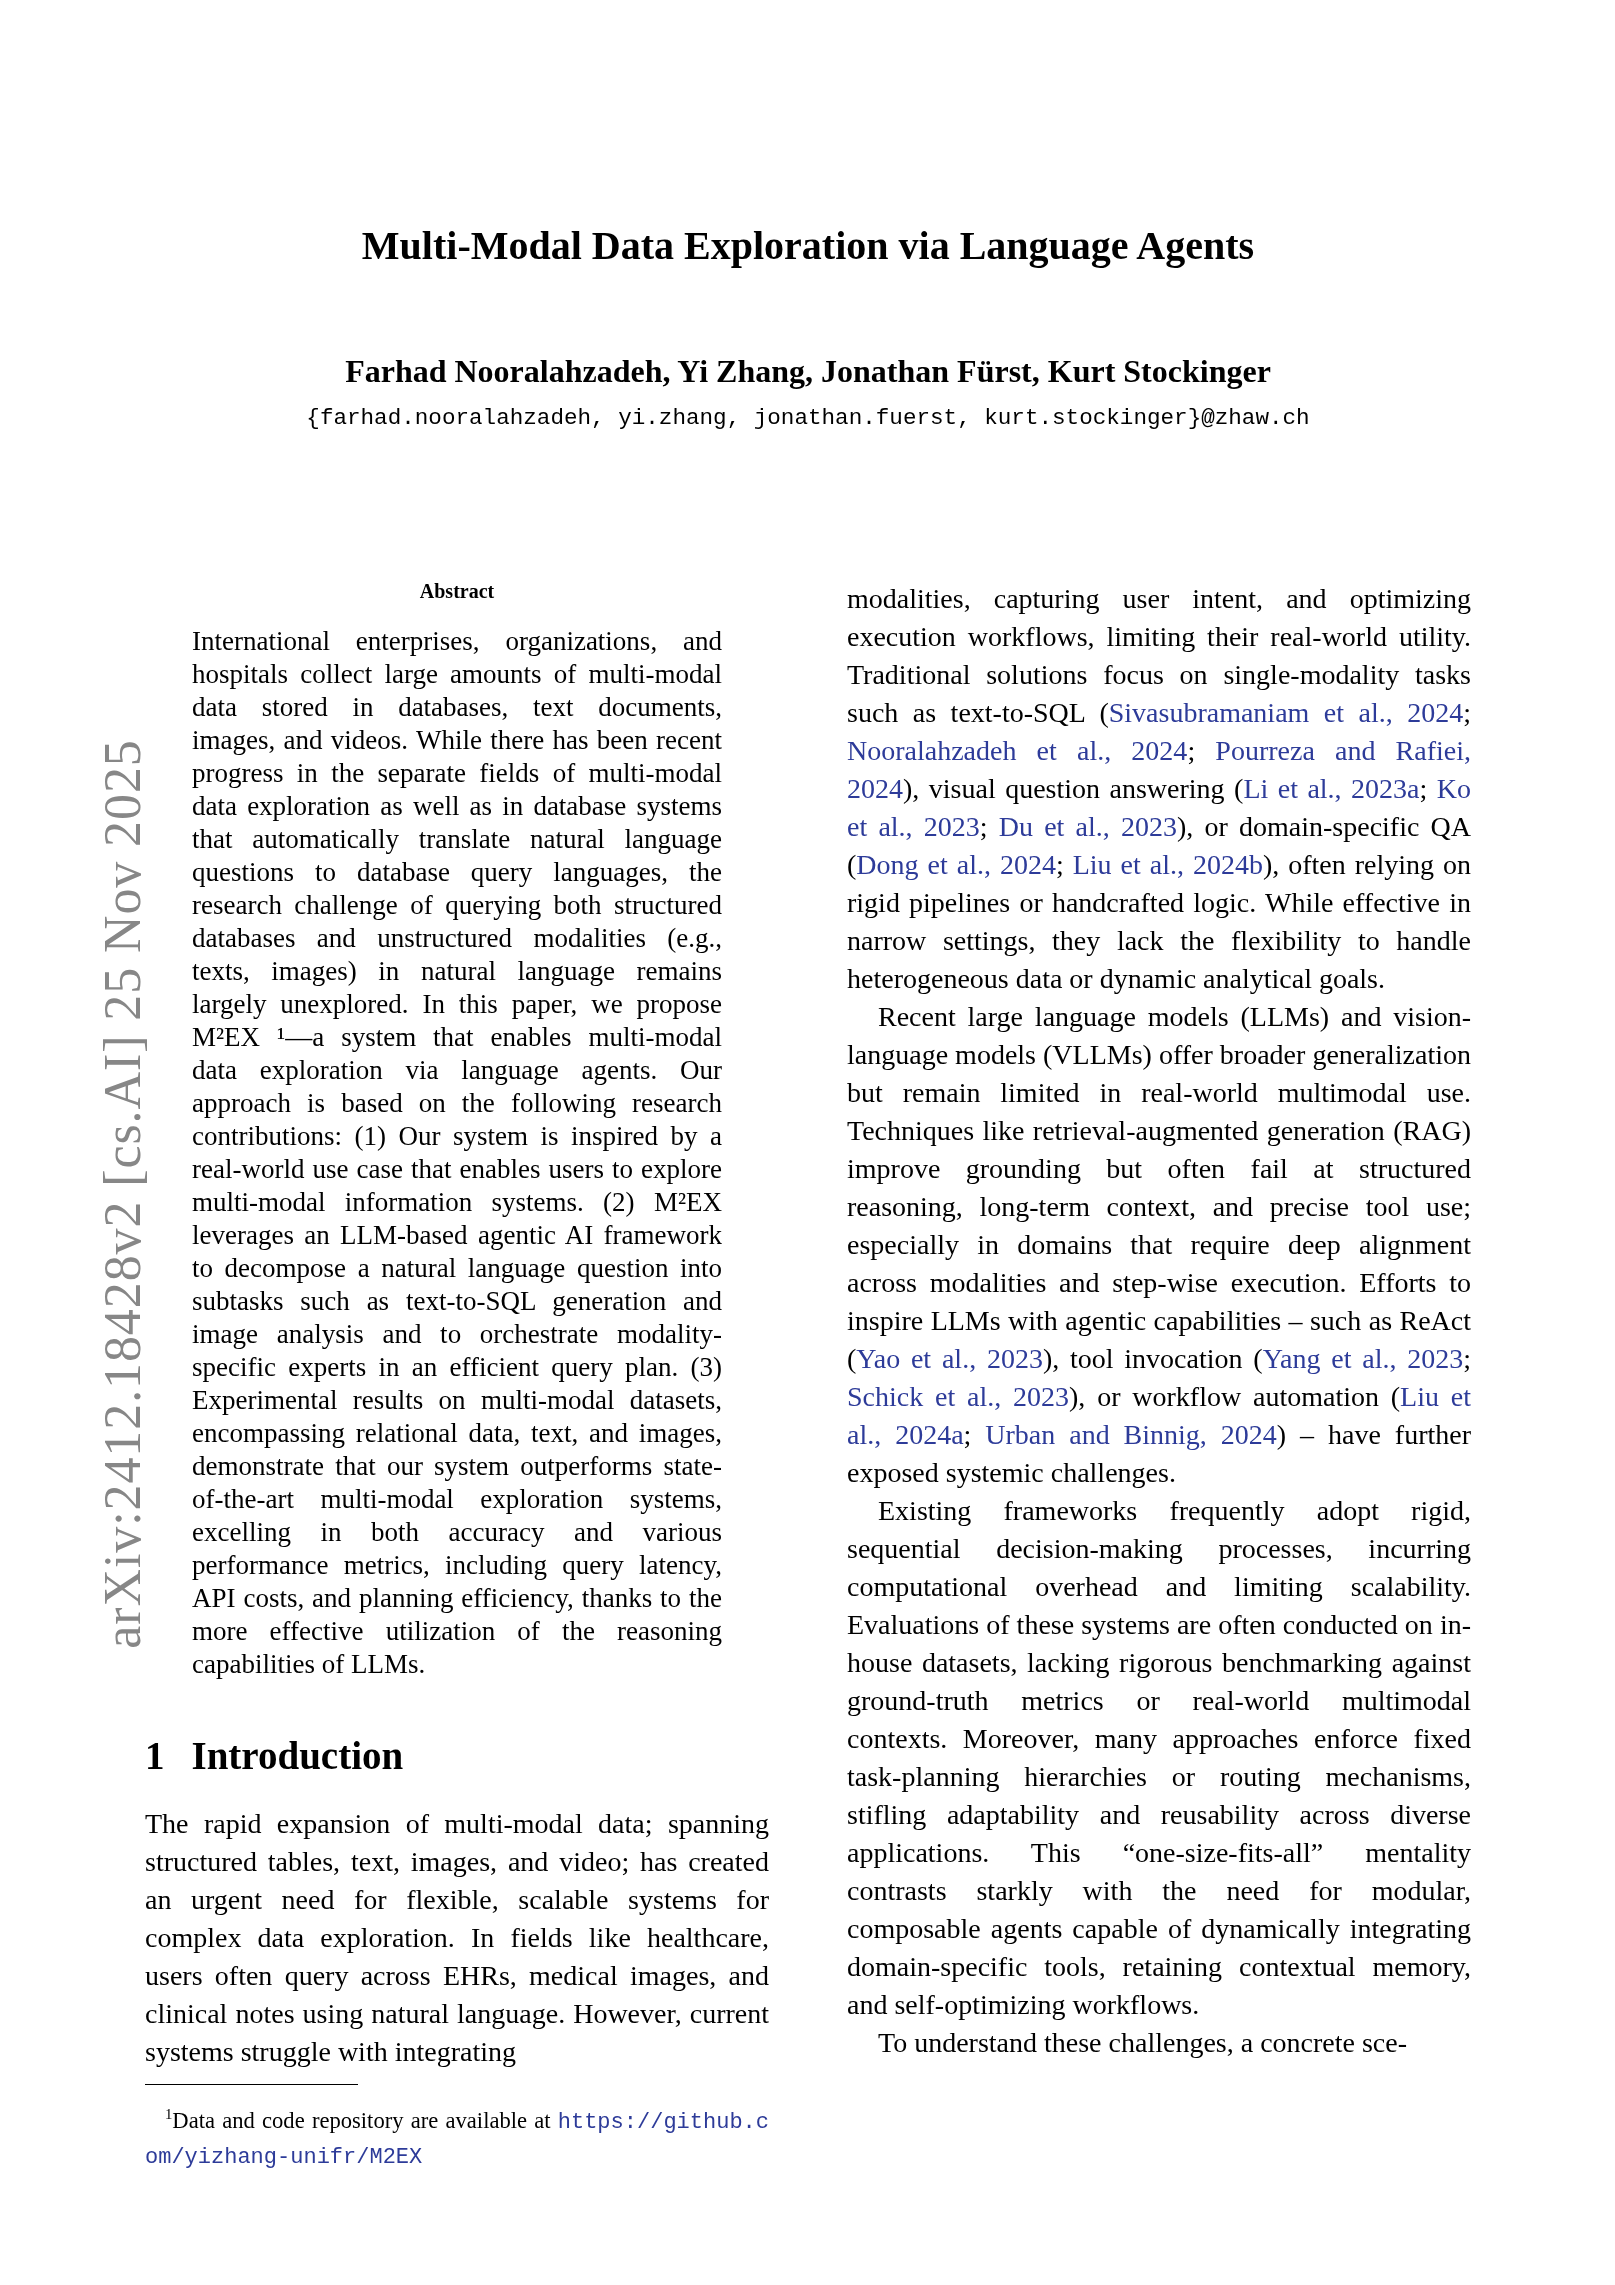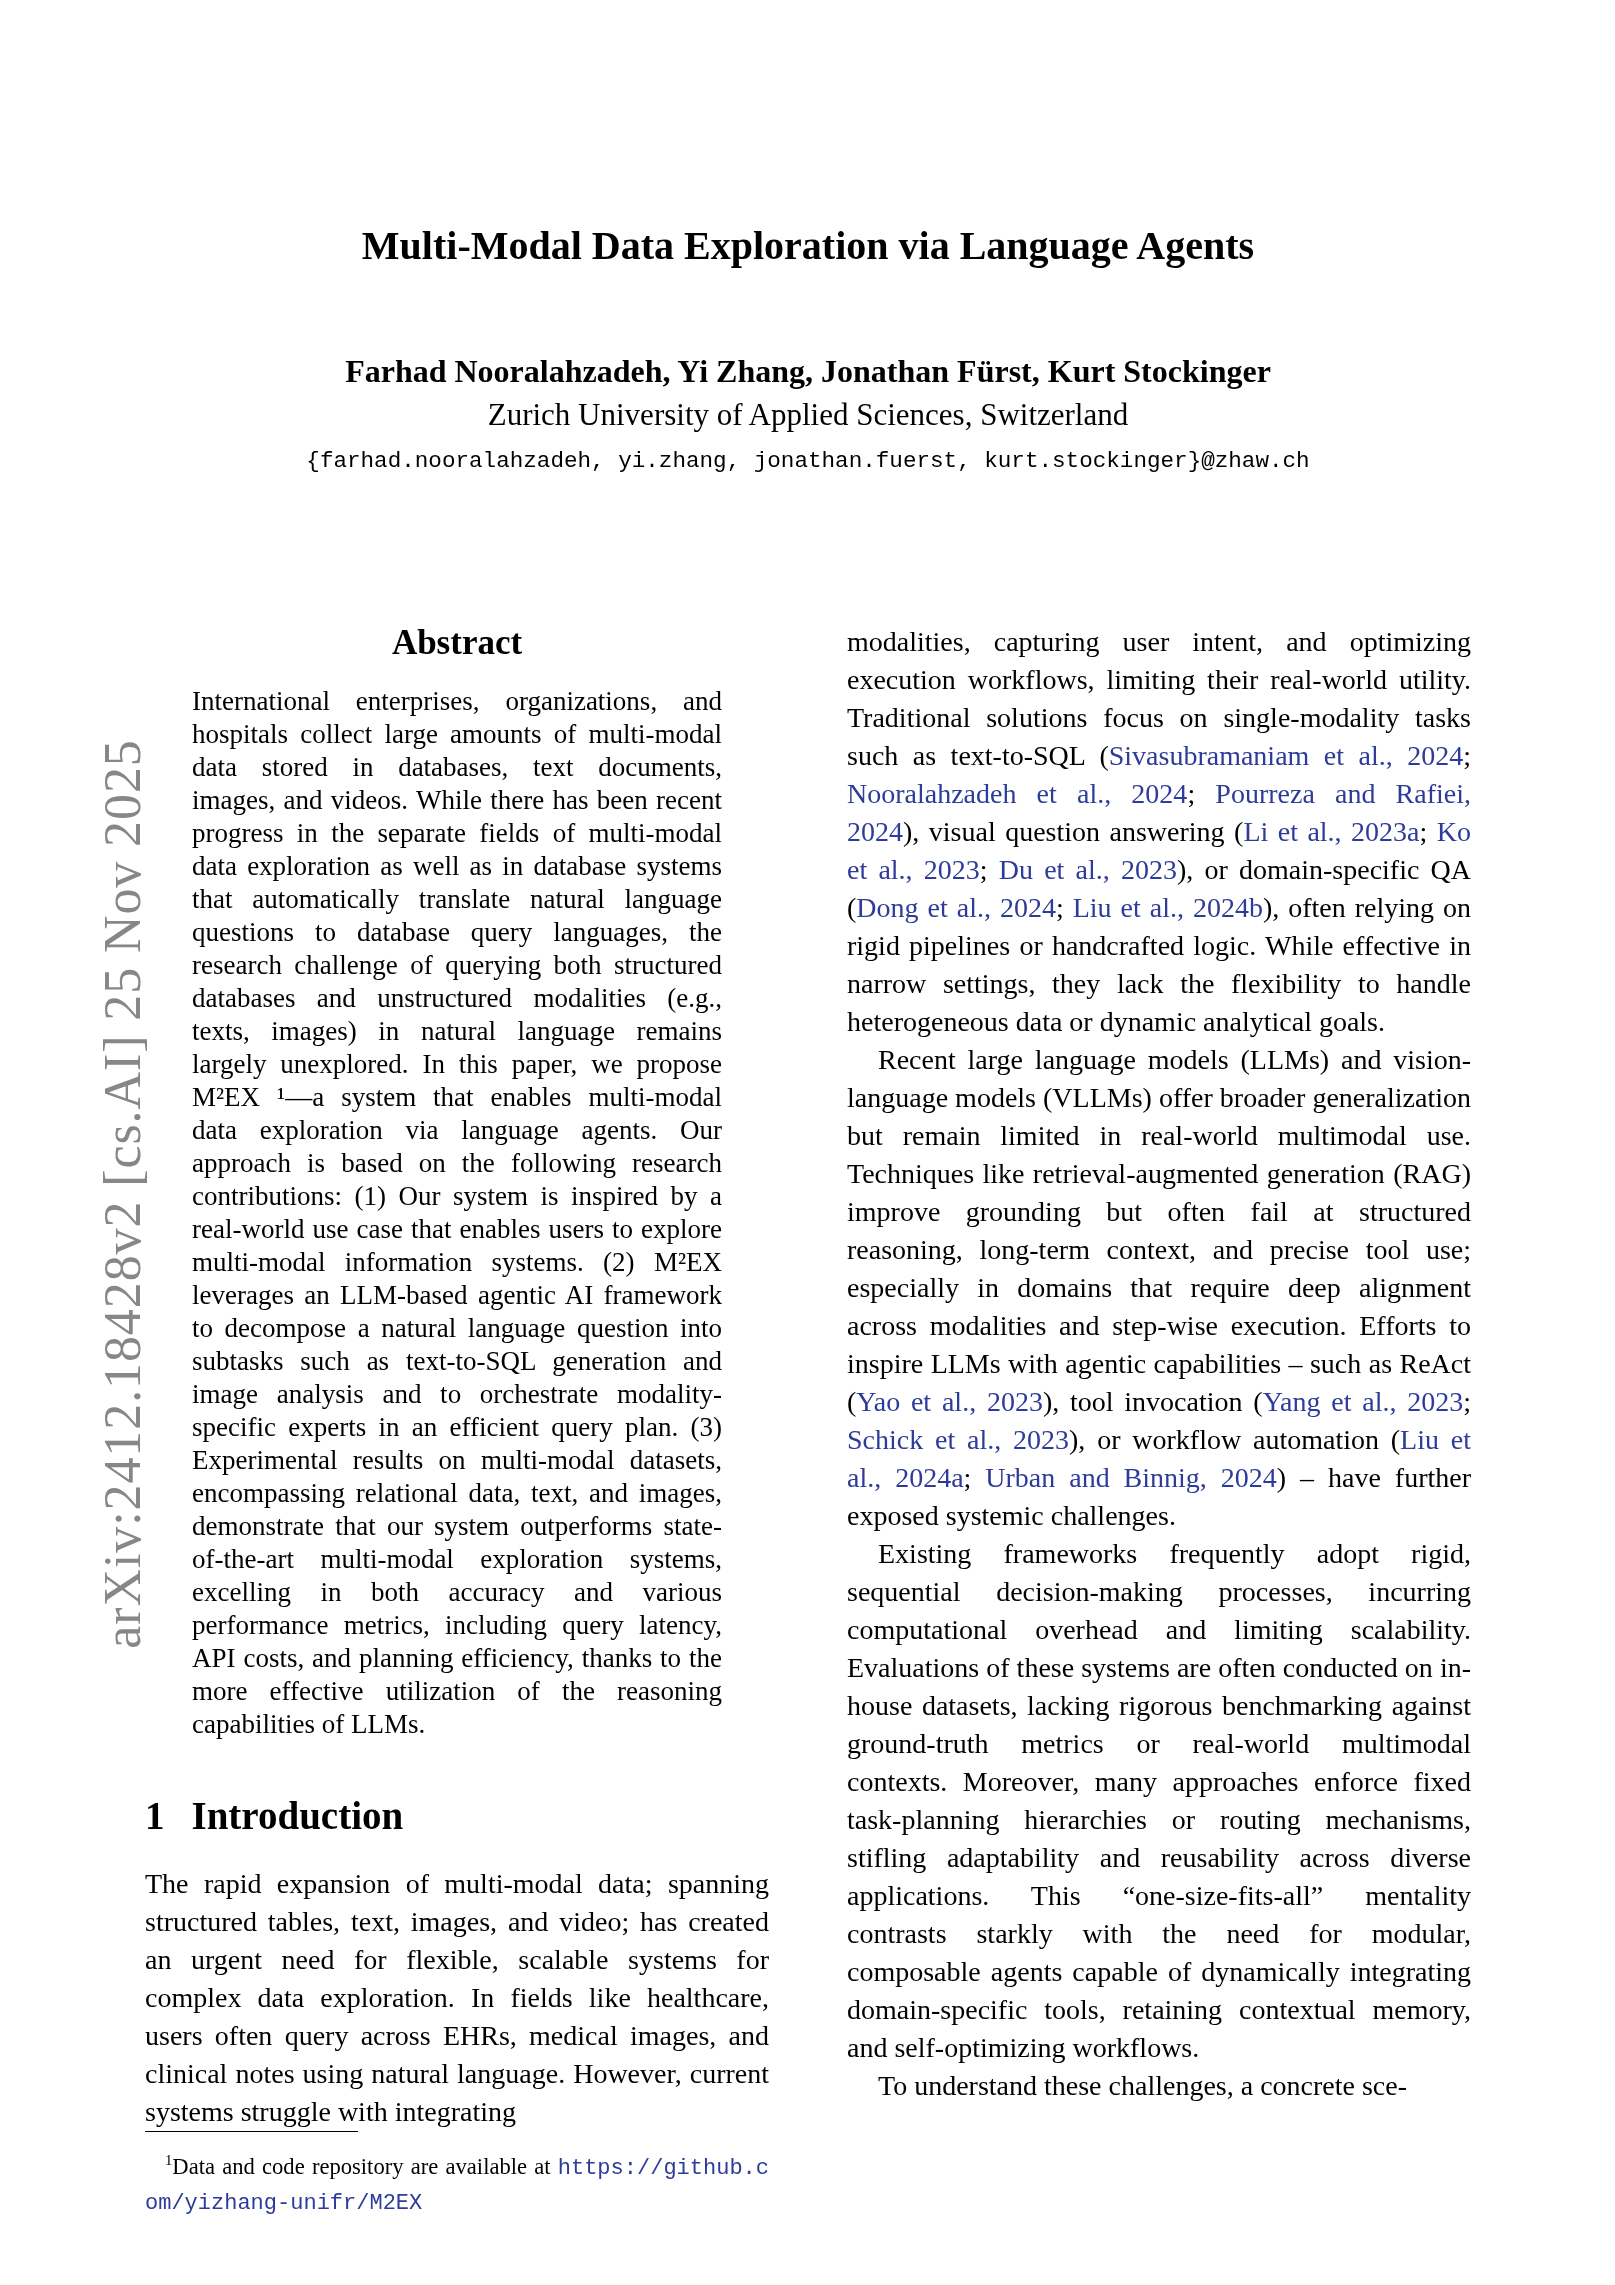--- a/index.html
+++ b/index.html
@@ -54,21 +54,21 @@
     gap: 78px;
     height: 1628px;
   }
   .col { width: 624px; }
   .col-left { display: flex; flex-direction: column; }
 
   
   .abstract-block { margin: 0 47px; }
   .abstract-heading {
     text-align: center;
-    font-size: 35px;
+    font-size: 20px;
     font-weight: bold;
     margin-bottom: 22px;
   }
   .abstract-body {
     font-size: 27px;
     line-height: 33px;
     text-align: justify;
   }
 
   
@@ -114,21 +114,20 @@
   }
 </style>
 </head>
 <body>
 
 <div class="arxiv-watermark">arXiv:2412.18428v2  [cs.AI]  25 Nov 2025</div>
 
 <header class="paper-header">
   <h1 class="paper-title">Multi-Modal Data Exploration via Language Agents</h1>
   <div class="paper-authors">Farhad Nooralahzadeh, Yi Zhang, Jonathan Fürst, Kurt Stockinger</div>
-  <div class="paper-affiliation">Zurich University of Applied Sciences, Switzerland</div>
   <div class="paper-emails">{farhad.nooralahzadeh, yi.zhang, jonathan.fuerst, kurt.stockinger}@zhaw.ch</div>
 </header>
 
 <div class="columns">
 
   <div class="col col-left">
     <div class="abstract-block">
       <h2 class="abstract-heading">Abstract</h2>
       <p class="abstract-body">International enterprises, organizations, and hospitals collect large amounts of multi-modal data stored in databases, text documents, images, and videos. While there has been recent progress in the separate fields of multi-modal data exploration as well as in database systems that automatically translate natural language questions to database query languages, the research challenge of querying both structured databases and unstructured modalities (e.g., texts, images) in natural language remains largely unexplored. In this paper, we propose M²EX ¹—a system that enables multi-modal data exploration via language agents. Our approach is based on the following research contributions: (1) Our system is inspired by a real-world use case that enables users to explore multi-modal information systems. (2) M²EX leverages an LLM-based agentic AI framework to decompose a natural language question into subtasks such as text-to-SQL generation and image analysis and to orchestrate modality-specific experts in an efficient query plan. (3) Experimental results on multi-modal datasets, encompassing relational data, text, and images, demonstrate that our system outperforms state-of-the-art multi-modal exploration systems, excelling in both accuracy and various performance metrics, including query latency, API costs, and planning efficiency, thanks to the more effective utilization of the reasoning capabilities of LLMs.</p>
     </div>

